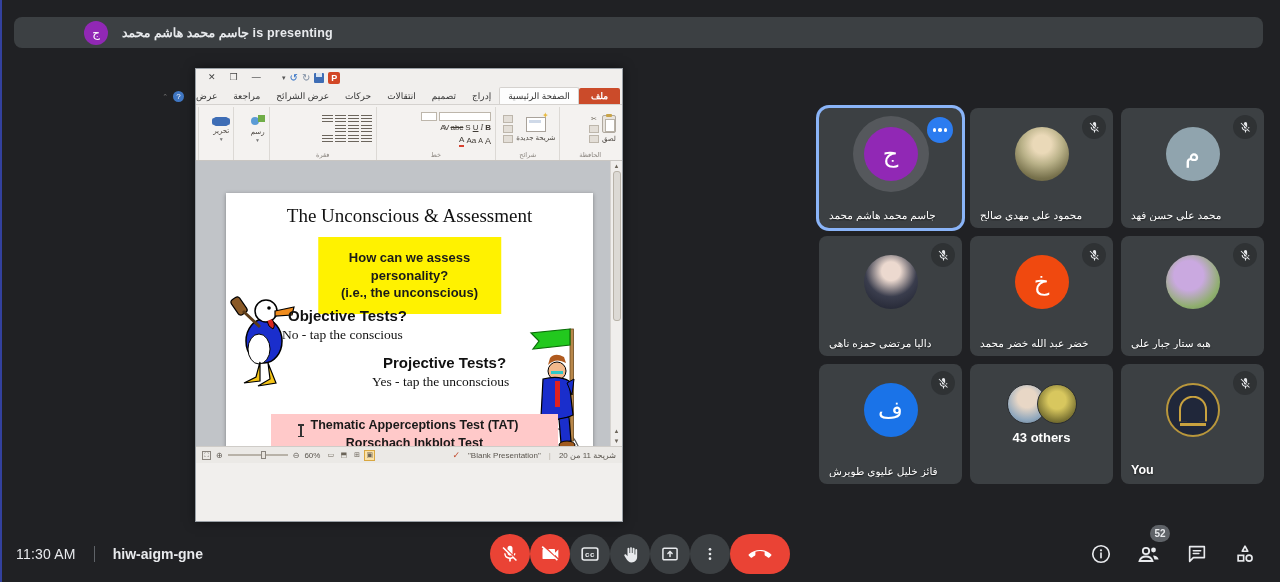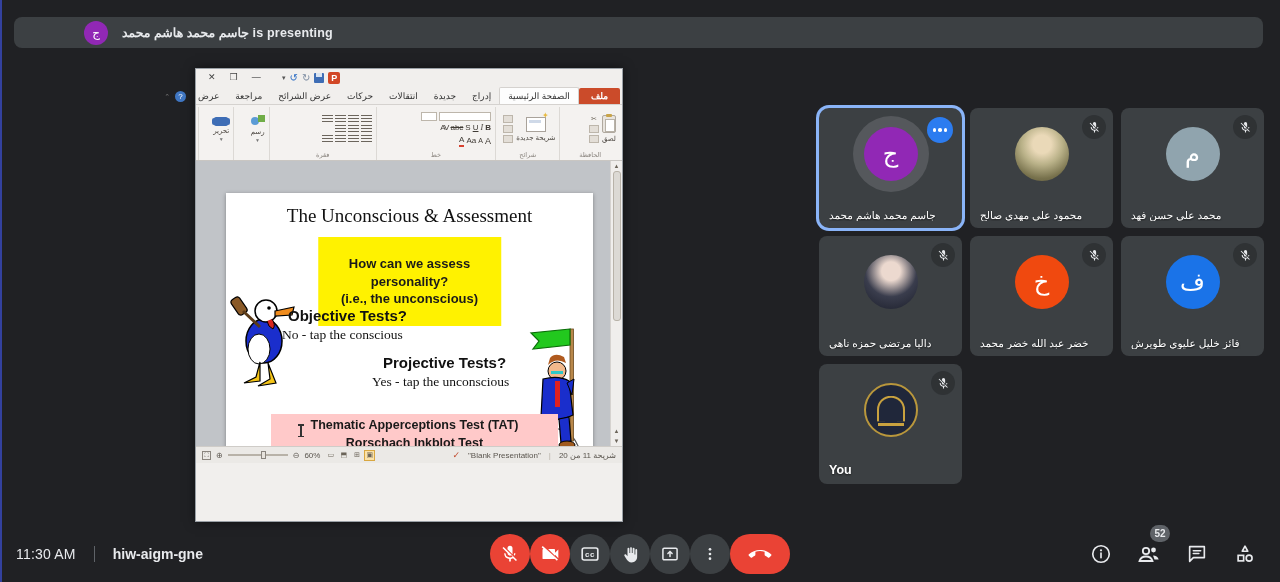--- a/index.html
+++ b/index.html
@@ -78,21 +78,21 @@
   .shapes-ic { width:14px; height:12px; position:relative; }
   .shapes-ic:before { content:""; position:absolute; left:0; top:2px; width:8px; height:8px; background:#5b9bd5; border-radius:50%; }
   .shapes-ic:after { content:""; position:absolute; right:0; top:0; width:7px; height:7px; background:#70ad47; }
 
   .ppt-workspace { position:relative; height:285px; background:#c1c4c8; overflow:hidden; }
   .slide { position:absolute; left:30px; top:32px; width:367px; height:278px; background:#fff;
            box-shadow:0 1px 4px rgba(0,0,0,.35); overflow:hidden; }
   .slide-title { position:absolute; top:12px; left:0; right:0; text-align:center;
                  font-family:"Liberation Serif", serif; font-size:19px; color:#111; }
   .ybox { position:absolute; left:50%; transform:translateX(-50%); top:44px; background:#fff200;
-          padding:18px 10px; text-align:center; font-weight:bold; font-size:13px; color:#1a1a1a; line-height:1.35; }
+          padding:12px 10px; text-align:center; font-weight:bold; font-size:13px; color:#1a1a1a; line-height:1.35; }
   .q-line { position:absolute; font-weight:bold; font-size:15px; color:#111; white-space:nowrap; }
   .a-line { position:absolute; font-family:"Liberation Serif", serif; font-size:13.5px; color:#111; white-space:nowrap; }
   .pbox { position:absolute; left:45px; top:221px; width:287px; background:#ffc9c9; text-align:center;
           font-weight:bold; font-size:12.5px; color:#1a1a1a; padding:3px 4px; line-height:1.4; }
   .txt-cursor { position:absolute; left:74px; top:232px; width:1.5px; height:11px; background:#333; }
   .txt-cursor:before, .txt-cursor:after { content:""; position:absolute; left:-2px; width:5.5px; height:1.5px; background:#333; }
   .txt-cursor:before { top:-1px; } .txt-cursor:after { bottom:-1px; }
   .bird-svg { position:absolute; left:0px; top:96px; }
   .man-svg { position:absolute; left:275px; top:126px; }
 
@@ -197,21 +197,21 @@
         <span class="g redo">↻</span>
         <span class="save"></span>
         <span class="plogo">P</span>
       </div>
     </div>
 
     <div class="ppt-tabs">
       <div class="tab file">ملف</div>
       <div class="tab active">الصفحة الرئيسية</div>
       <div class="tab">إدراج</div>
-      <div class="tab">جديدة</div>
+      <div class="tab">تصميم</div>
       <div class="tab">انتقالات</div>
       <div class="tab">حركات</div>
       <div class="tab">عرض الشرائح</div>
       <div class="tab">مراجعة</div>
       <div class="tab">عرض</div>
       <div class="tab-end-icons">
         <span class="chev-up">⌃</span>
         <span class="help-bubble">?</span>
       </div>
     </div>
@@ -437,31 +437,47 @@
     <div class="tile">
       <div class="avatar" style="background: rgb(240, 73, 15);">خ</div>
       <div class="mic-off">
         <svg width="13" height="13" viewBox="0 0 24 24" fill="#e8eaed">
             <path d="M15 11V5a3 3 0 0 0-6 0v1.2l6 6zM19 11h-1.7a5.3 5.3 0 0 1-.4 2l1.3 1.3A7 7 0 0 0 19 11zM4.3 3 3 4.3l6 6V11a3 3 0 0 0 4.7 2.5l1.5 1.5A5.3 5.3 0 0 1 6.7 11H5a7 7 0 0 0 6 6.9V21h2v-3.1c.9-.1 1.8-.5 2.6-1l3.1 3.1 1.3-1.3z"></path>
           </svg>
       </div>
       <div class="tile-name">خضر عبد الله خضر محمد</div>
     </div>
 
+    <div class="tile">
+      <div class="avatar photo-heba"></div>
+      <div class="mic-off">
+        <svg width="13" height="13" viewBox="0 0 24 24" fill="#e8eaed">
+            <path d="M15 11V5a3 3 0 0 0-6 0v1.2l6 6zM19 11h-1.7a5.3 5.3 0 0 1-.4 2l1.3 1.3A7 7 0 0 0 19 11zM4.3 3 3 4.3l6 6V11a3 3 0 0 0 4.7 2.5l1.5 1.5A5.3 5.3 0 0 1 6.7 11H5a7 7 0 0 0 6 6.9V21h2v-3.1c.9-.1 1.8-.5 2.6-1l3.1 3.1 1.3-1.3z"></path>
+          </svg>
+      </div>
+      <div class="tile-name">هبه ستار جبار علي</div>
+    </div>
 
     <div class="tile">
       <div class="avatar" style="background: rgb(26, 115, 232);">ف</div>
       <div class="mic-off">
         <svg width="13" height="13" viewBox="0 0 24 24" fill="#e8eaed">
             <path d="M15 11V5a3 3 0 0 0-6 0v1.2l6 6zM19 11h-1.7a5.3 5.3 0 0 1-.4 2l1.3 1.3A7 7 0 0 0 19 11zM4.3 3 3 4.3l6 6V11a3 3 0 0 0 4.7 2.5l1.5 1.5A5.3 5.3 0 0 1 6.7 11H5a7 7 0 0 0 6 6.9V21h2v-3.1c.9-.1 1.8-.5 2.6-1l3.1 3.1 1.3-1.3z"></path>
           </svg>
       </div>
       <div class="tile-name">فائز خليل عليوي طويرش</div>
     </div>
 
+    <div class="tile">
+      <div class="others-pair">
+        <span class="p photo-boy"></span>
+        <span class="p photo-olive"></span>
+      </div>
+      <div class="others-label">43 others</div>
+    </div>
 
     <div class="tile">
       <div class="avatar you-logo"></div>
       <div class="mic-off">
         <svg width="13" height="13" viewBox="0 0 24 24" fill="#e8eaed">
             <path d="M15 11V5a3 3 0 0 0-6 0v1.2l6 6zM19 11h-1.7a5.3 5.3 0 0 1-.4 2l1.3 1.3A7 7 0 0 0 19 11zM4.3 3 3 4.3l6 6V11a3 3 0 0 0 4.7 2.5l1.5 1.5A5.3 5.3 0 0 1 6.7 11H5a7 7 0 0 0 6 6.9V21h2v-3.1c.9-.1 1.8-.5 2.6-1l3.1 3.1 1.3-1.3z"></path>
           </svg>
       </div>
       <div class="tile-name bold">You</div>
     </div>

